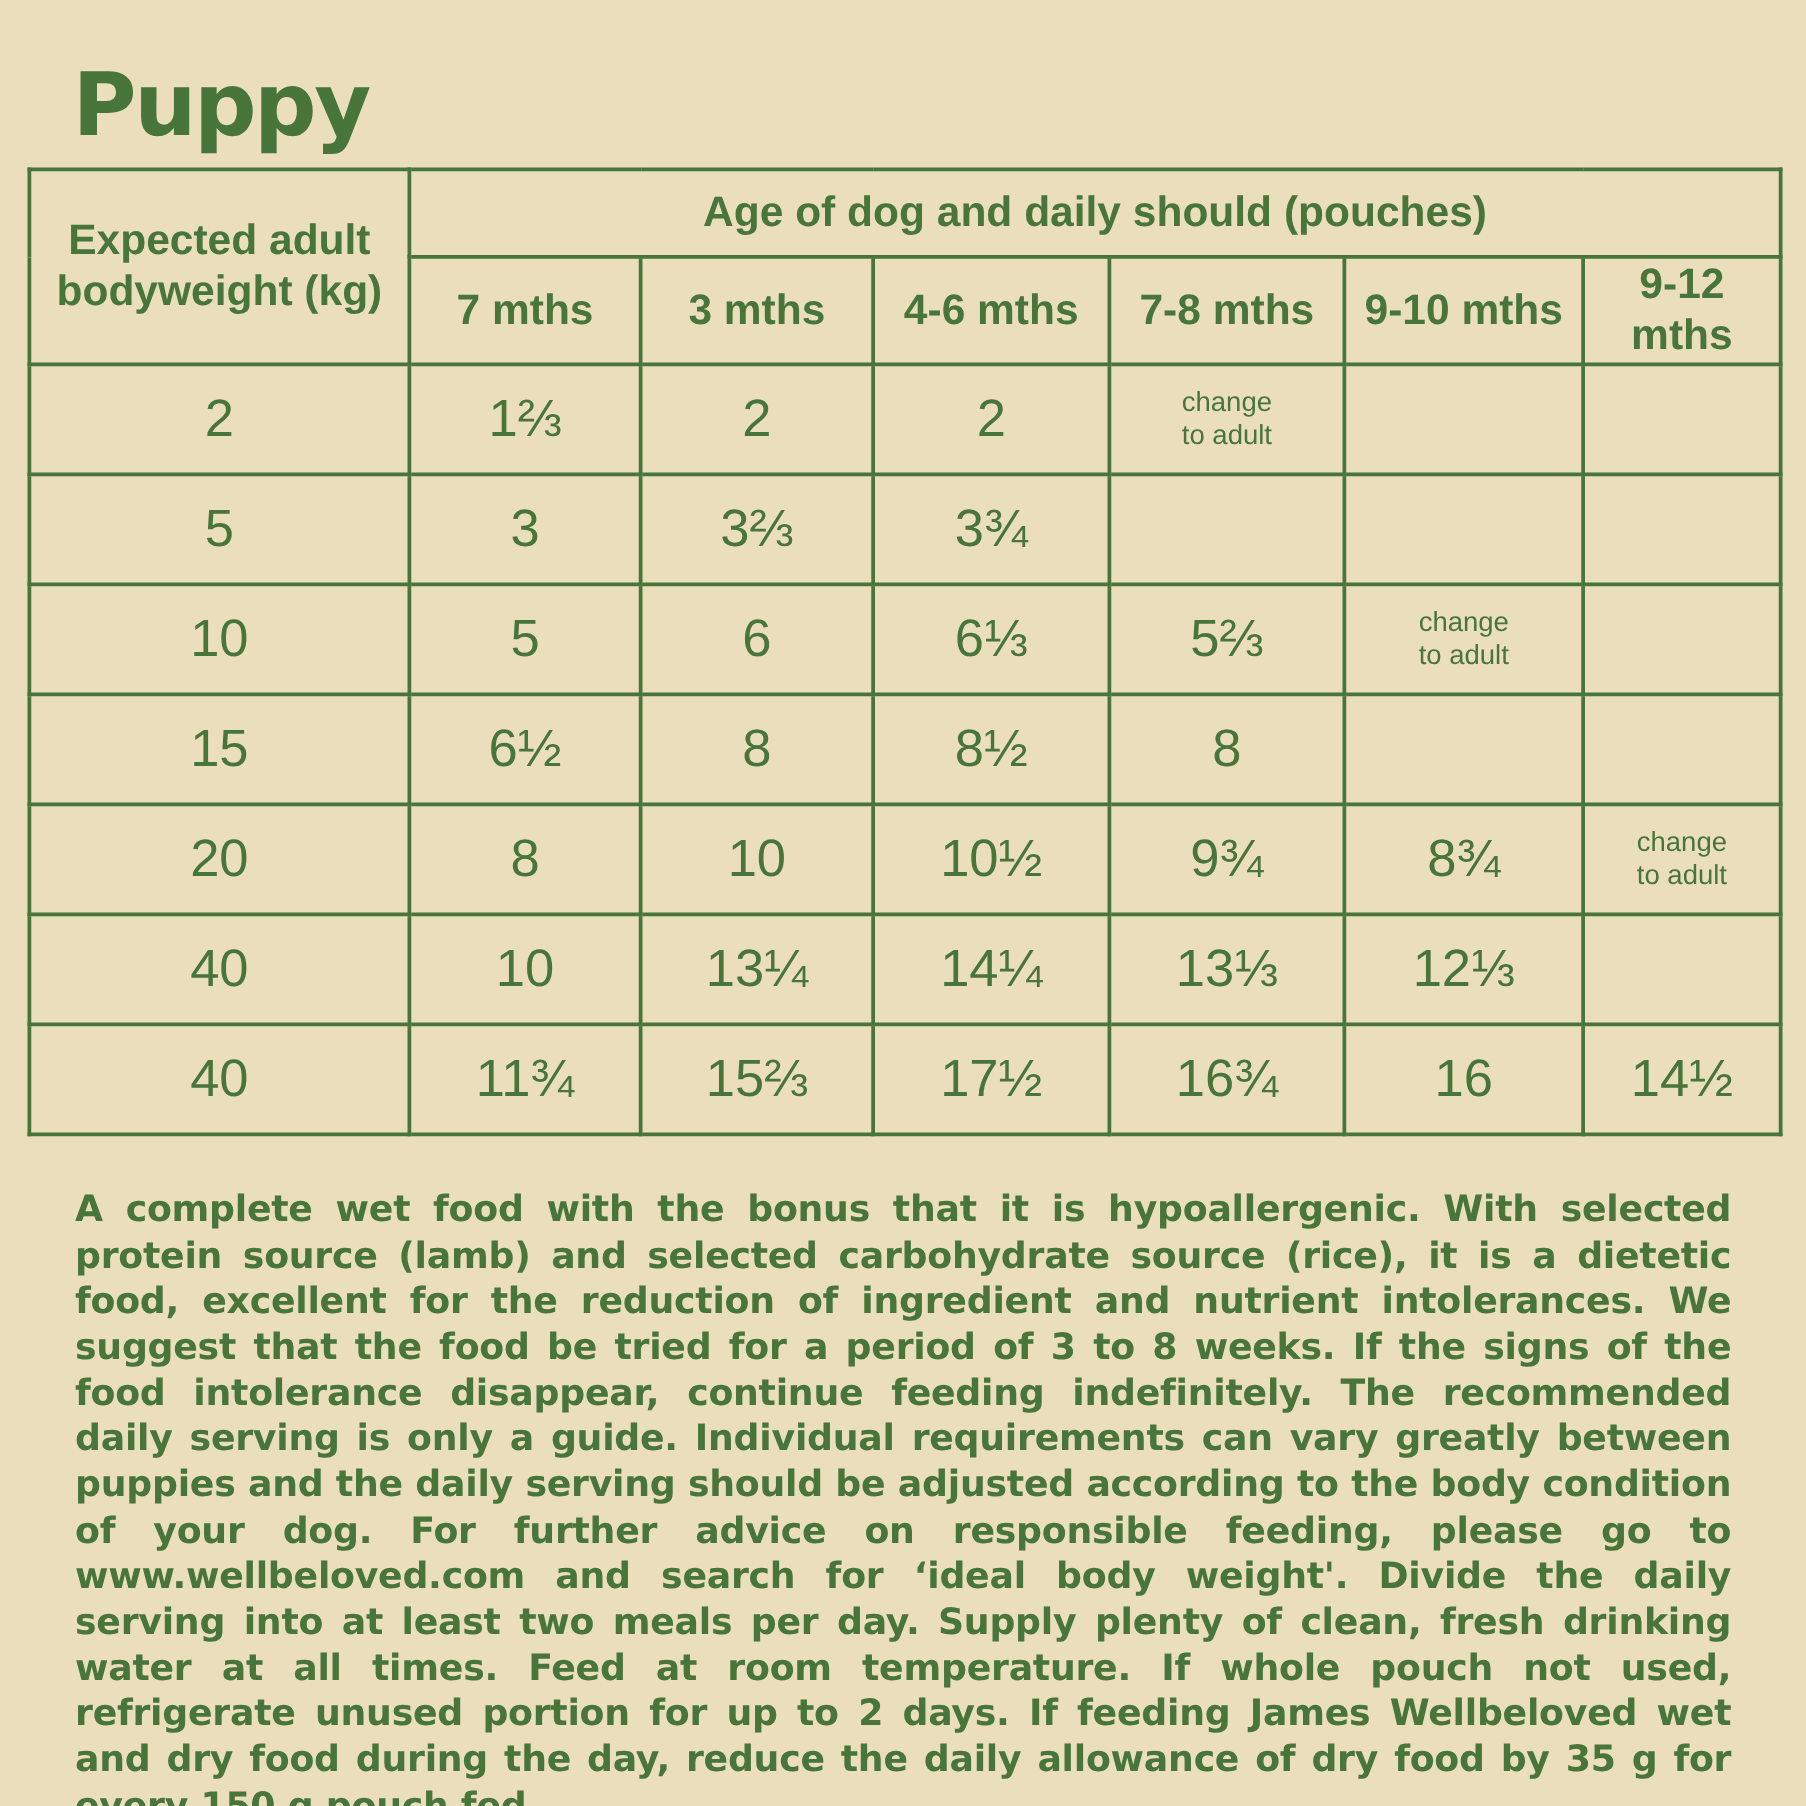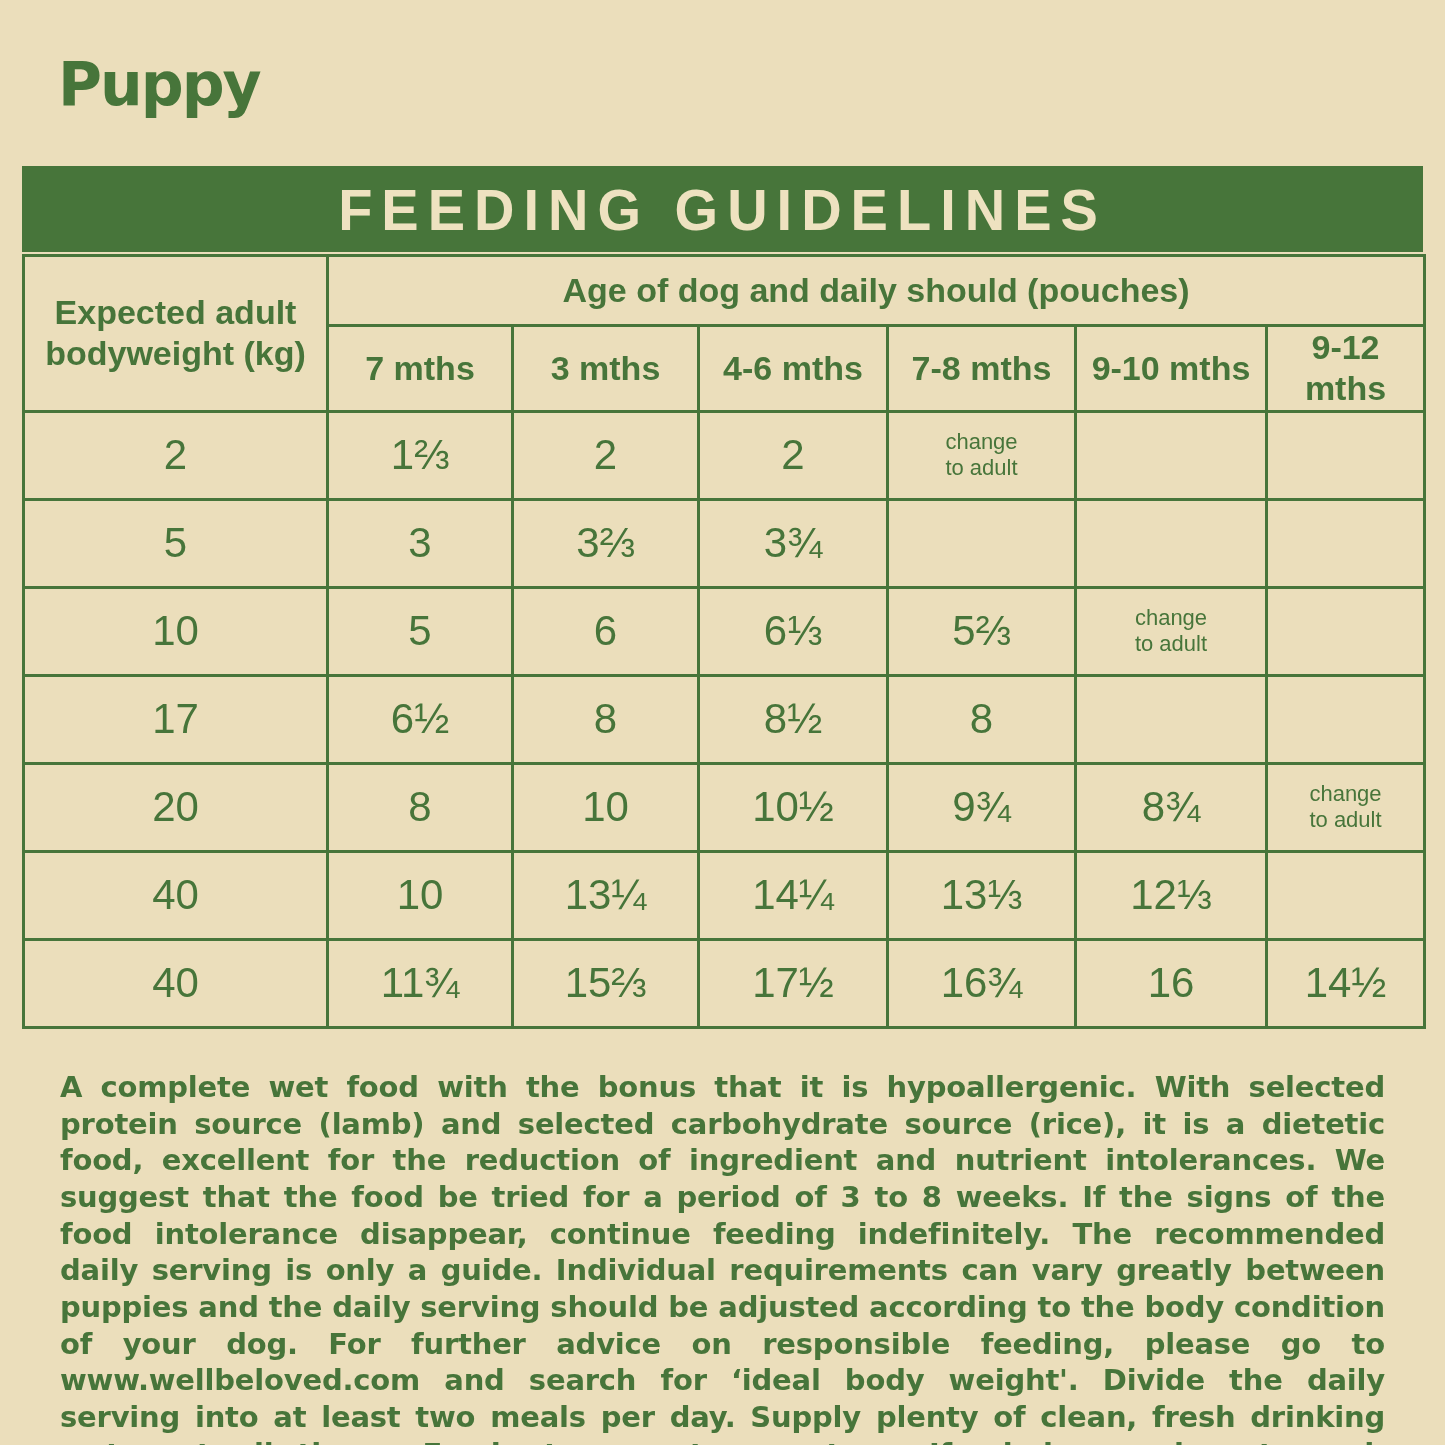--- a/index.html
+++ b/index.html
@@ -18,21 +18,21 @@
   .page {
     width: 1445px;
     height: 1445px;
     padding-top: 36px;
     background: var(--cream);
   }
   .brand-title {
     margin-left: 58px;
     font-family: "DejaVu Sans", sans-serif;
     font-weight: 800;
-    font-size: 60px;
+    font-size: 70px;
     line-height: 96px;
     letter-spacing: -2px;
     color: var(--green);
   }
   .banner {
     margin: 34px 22px 0 22px;
     height: 86px;
     background: var(--green);
     display: flex;
     align-items: center;
@@ -92,23 +92,20 @@
     letter-spacing: -0.2px;
   }
 </style>
 </head>
 <body>
 
 <div class="page">
 
   <div class="brand-title">Puppy</div>
 
-  <div class="banner">
-    <div class="banner-heading">FEEDING GUIDELINES</div>
-  </div>
 
   <table class="feeding-table">
     <colgroup>
       <col style="width:304px">
       <col style="width:185px">
       <col style="width:186px">
       <col style="width:189px">
       <col style="width:188px">
       <col style="width:191px">
       <col style="width:158px">
@@ -151,21 +148,21 @@
         <td class="data-cell">10</td>
         <td class="data-cell">5</td>
         <td class="data-cell">6</td>
         <td class="data-cell">6⅓</td>
         <td class="data-cell">5⅔</td>
         <td class="cell-note">change
 to adult</td>
         <td class="data-cell"></td>
       </tr>
       <tr class="data-row">
-        <td class="data-cell">17</td>
+        <td class="data-cell">15</td>
         <td class="data-cell">6½</td>
         <td class="data-cell">8</td>
         <td class="data-cell">8½</td>
         <td class="data-cell">8</td>
         <td class="data-cell"></td>
         <td class="data-cell"></td>
       </tr>
       <tr class="data-row">
         <td class="data-cell">20</td>
         <td class="data-cell">8</td>

